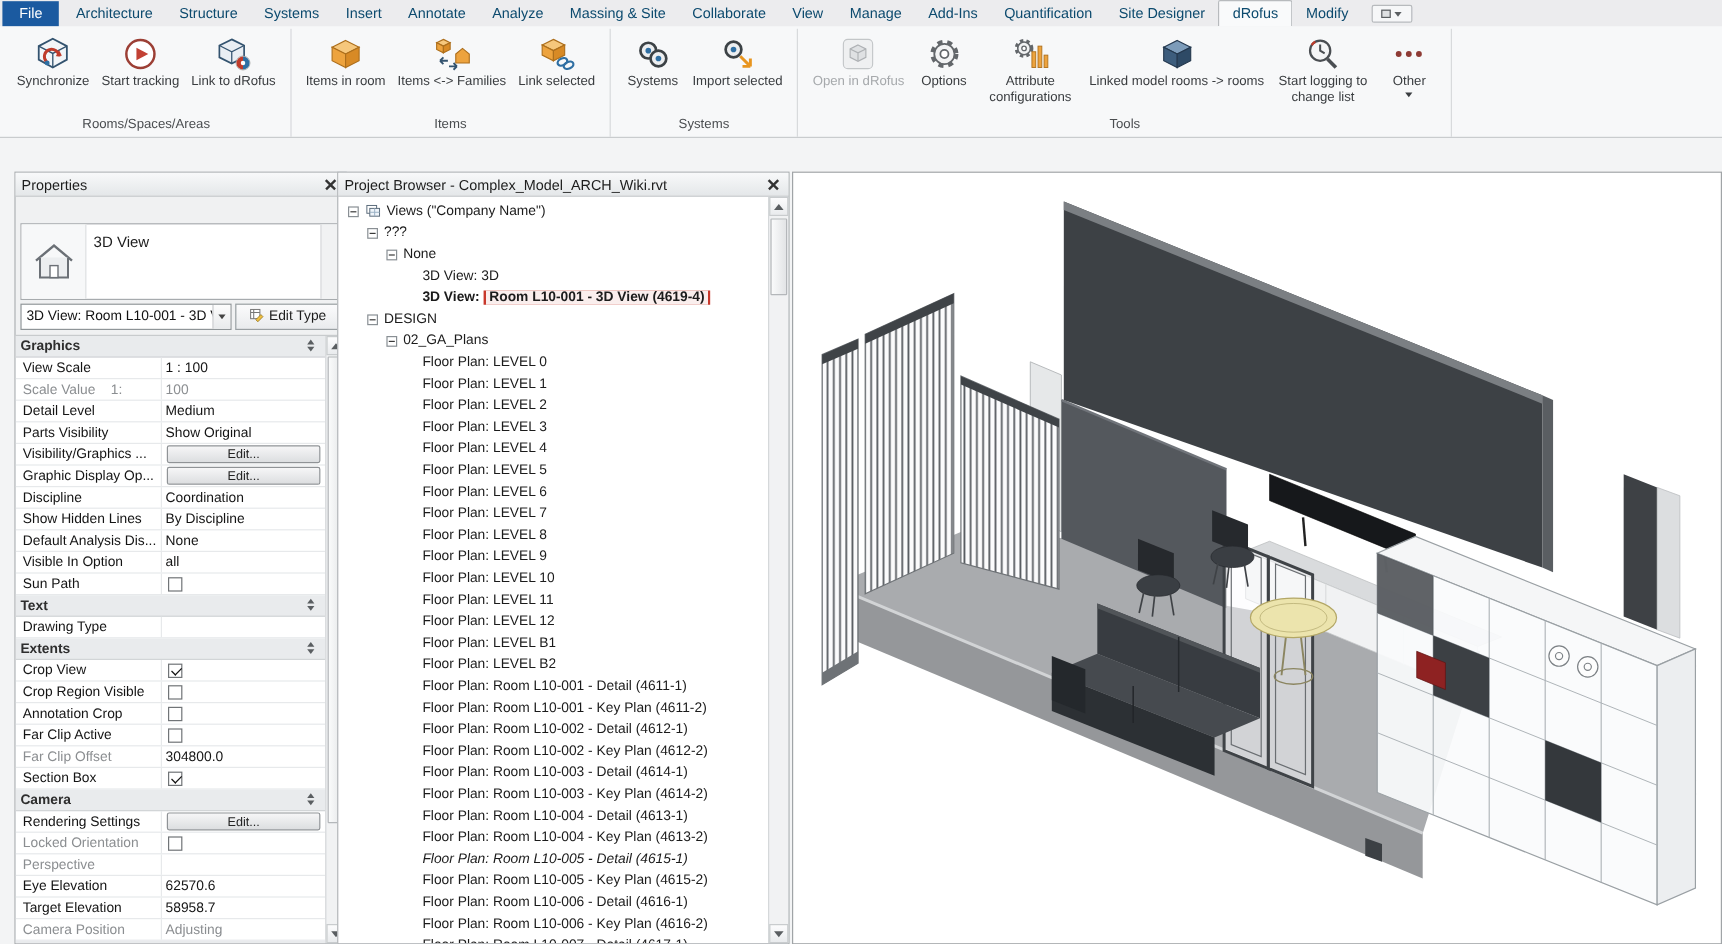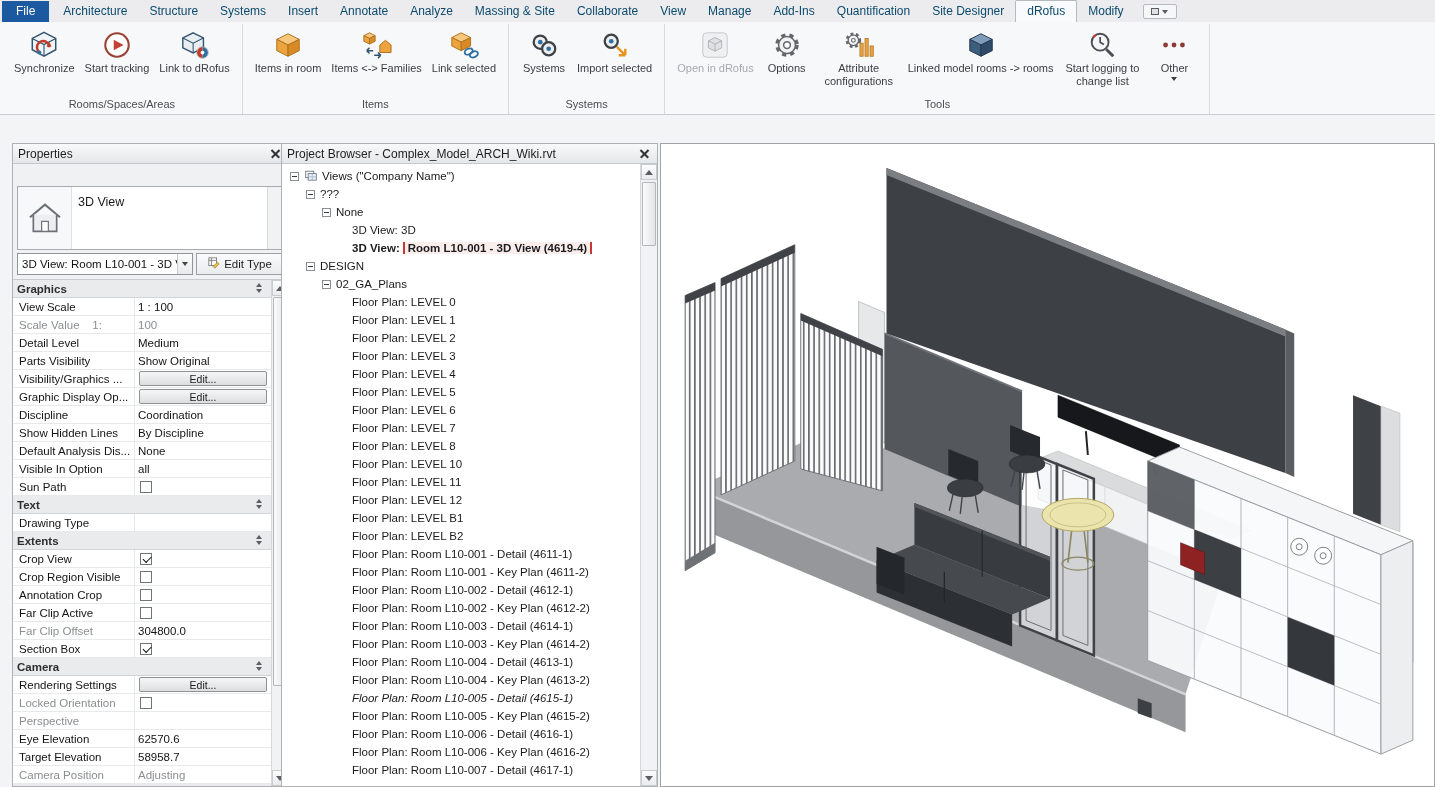--- a/index.html
+++ b/index.html
@@ -599,20 +599,24 @@
           <div class="trow" style="padding-left: 56px;">
             <span class="tleaf-gap"></span>
             <span class="tlabel">Floor Plan: LEVEL 7</span>
           </div>
           <div class="trow" style="padding-left: 56px;">
             <span class="tleaf-gap"></span>
             <span class="tlabel">Floor Plan: LEVEL 8</span>
           </div>
           <div class="trow" style="padding-left: 56px;">
             <span class="tleaf-gap"></span>
+            <span class="tlabel">Floor Plan: LEVEL 9</span>
+          </div>
+          <div class="trow" style="padding-left: 56px;">
+            <span class="tleaf-gap"></span>
             <span class="tlabel">Floor Plan: LEVEL 10</span>
           </div>
           <div class="trow" style="padding-left: 56px;">
             <span class="tleaf-gap"></span>
             <span class="tlabel">Floor Plan: LEVEL 11</span>
           </div>
           <div class="trow" style="padding-left: 56px;">
             <span class="tleaf-gap"></span>
             <span class="tlabel">Floor Plan: LEVEL 12</span>
           </div>

